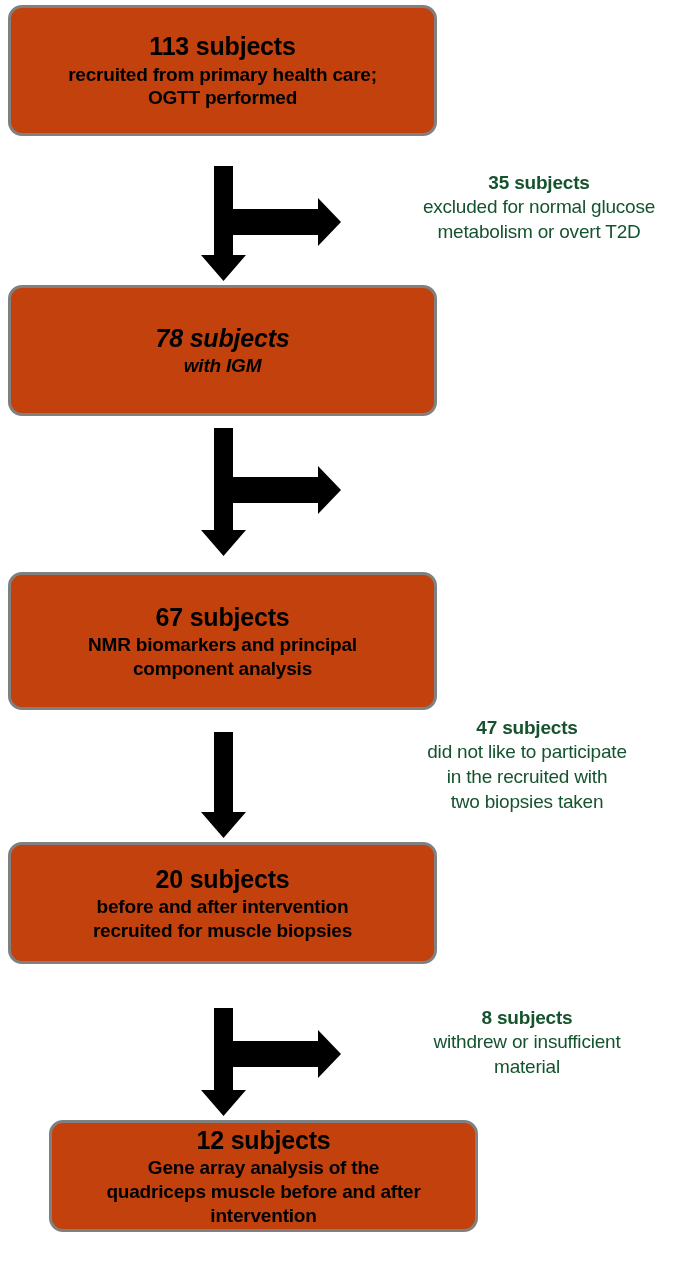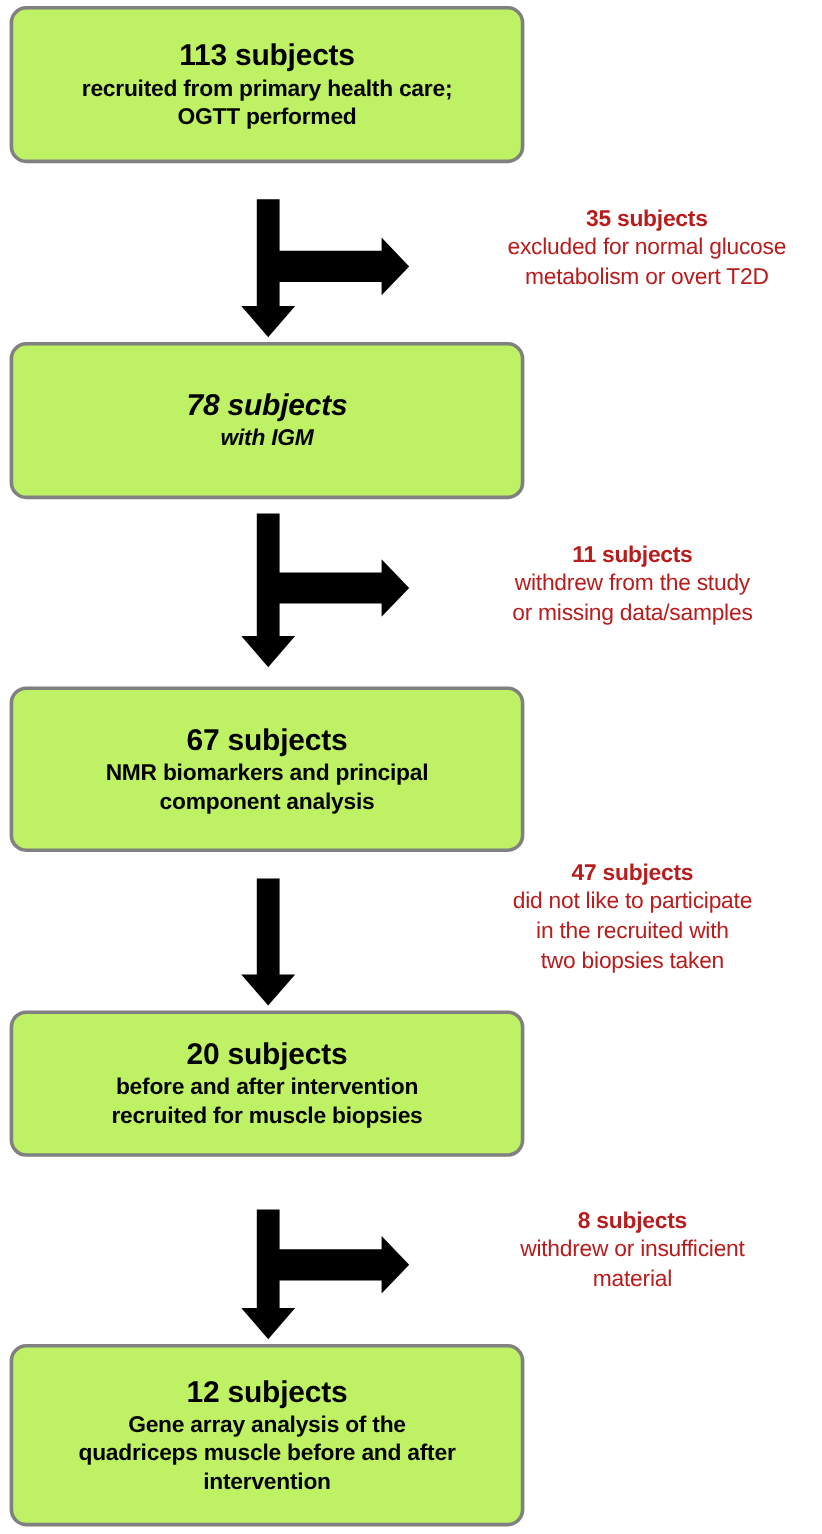--- a/index.html
+++ b/index.html
@@ -22,21 +22,21 @@
     width: 685px;
     height: 1278px;
   }
 
   
   .node-box {
     position: absolute;
     left: 8px;
     width: 429px;
     box-sizing: border-box;
-    background: #bef264;
+    background: #c2410c;
     border: 3px solid #808080;
     border-radius: 14px;
     display: flex;
     flex-direction: column;
     align-items: center;
     justify-content: center;
     text-align: center;
     padding: 4px 10px;
   }
   .node-head {
@@ -52,38 +52,38 @@
     line-height: 1.25;
     letter-spacing: -0.2px;
     margin-top: 1px;
   }
   .node-sub div { white-space: nowrap; }
 
   #box-1 { top: 5px;    height: 131px; }
   #box-2 { top: 285px;  height: 131px; font-style: italic; }
   #box-3 { top: 572px;  height: 138px; }
   #box-4 { top: 842px;  height: 122px; }
-  #box-5 { top: 1120px; height: 152px; }
+  #box-5 { top: 1120px; height: 112px; margin-left: 41px; }
 
   
   .arrow-svg {
     position: absolute;
     left: 0;
     top: 0;
     width: 685px;
     height: 1278px;
     pointer-events: none;
   }
   .arrow-shape { fill: #000000; }
 
   
   .side-note {
     position: absolute;
     text-align: center;
-    color: #b91c1c;
+    color: #14532d;
   }
   .note-head {
     font-weight: bold;
     font-size: 19px;
     line-height: 1.28;
     letter-spacing: -0.2px;
     white-space: nowrap;
   }
   .note-body {
     font-weight: normal;
@@ -166,27 +166,20 @@
   </div>
 
   <div class="side-note" id="note-1">
     <div class="note-head">35 subjects</div>
     <div class="note-body">
       <div>excluded for normal glucose</div>
       <div>metabolism or overt T2D</div>
     </div>
   </div>
 
-  <div class="side-note" id="note-2">
-    <div class="note-head">11 subjects</div>
-    <div class="note-body">
-      <div>withdrew from the study</div>
-      <div>or missing data/samples</div>
-    </div>
-  </div>
 
   <div class="side-note" id="note-3">
     <div class="note-head">47 subjects</div>
     <div class="note-body">
       <div>did  not like to participate</div>
       <div>in the recruited  with</div>
       <div>two  biopsies taken</div>
     </div>
   </div>
 

